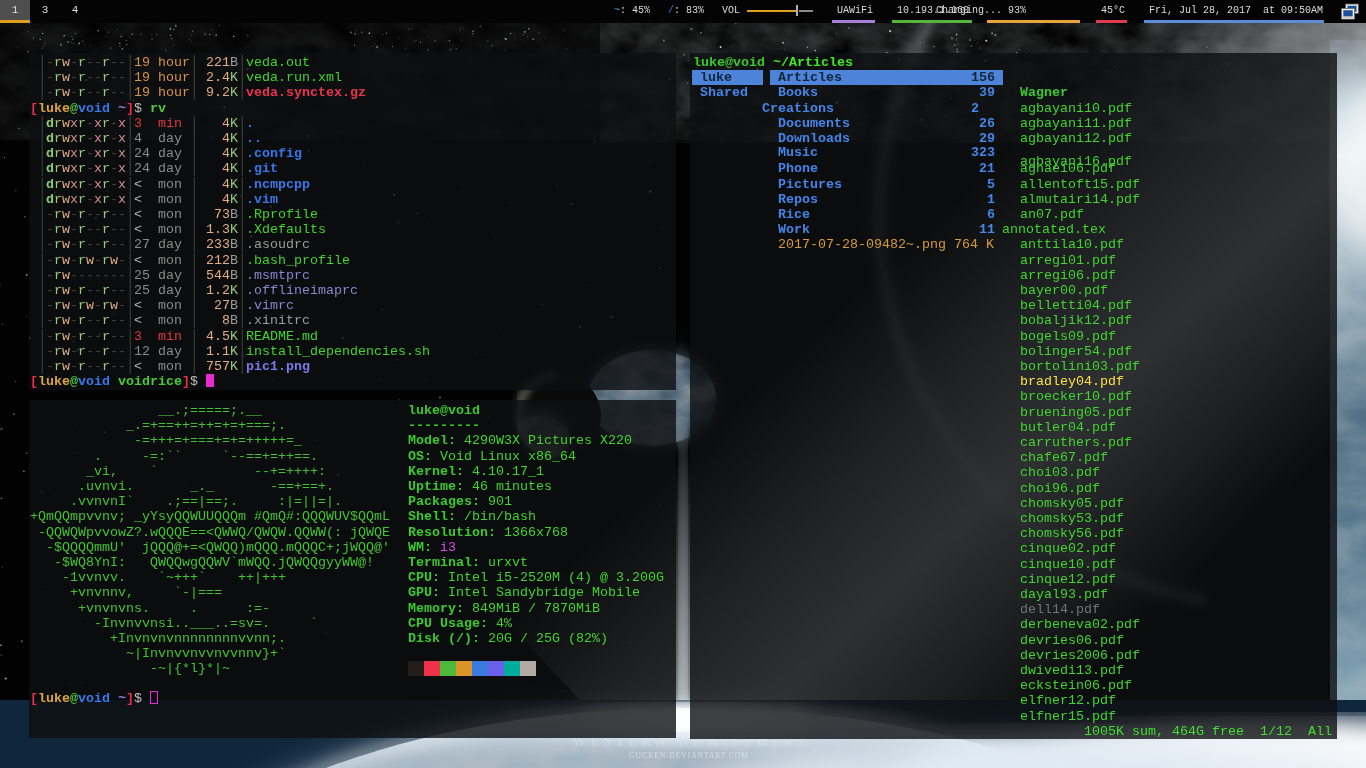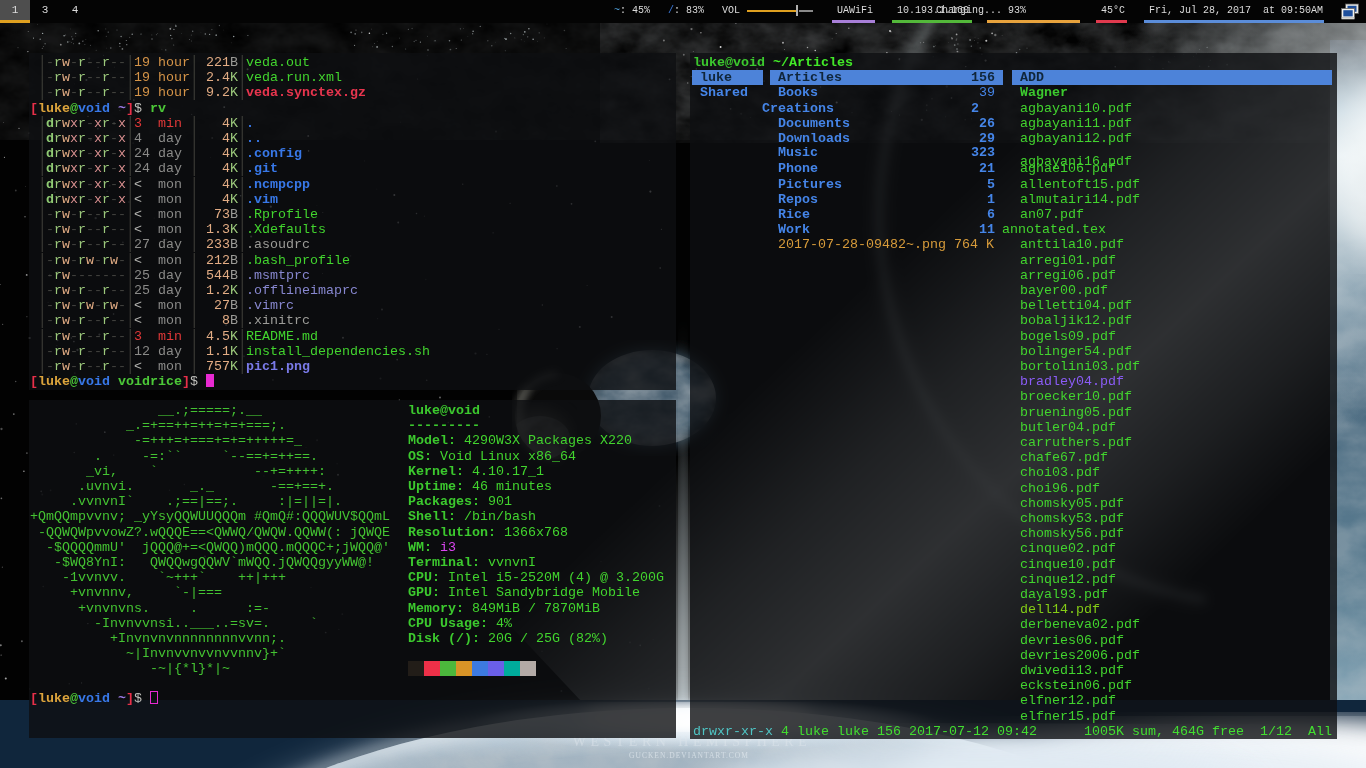--- a/index.html
+++ b/index.html
@@ -670,97 +670,96 @@
    -$WQ8YnI:   QWQQwgQQWV`mWQQ.jQWQQgyyWW@!
     -1vvnvv.    `~+++`    ++|+++
      +vnvnnv,     `-|===
       +vnvnvns.     .      :=-
         -Invnvvnsi..___..=sv=.     `
           +Invnvnvnnnnnnnnvvnn;.
             ~|Invnvvnvvnvvnnv}+`
                -~|{*l}*|~</pre>
 <pre style="left:379px;top:3px"><i style="color:#3cc92e;font-weight:bold">luke@void</i>
 <i style="color:#3cc92e;font-weight:bold">---------</i>
-<i style="color:#3cc92e;font-weight:bold">Model:</i><i style="color:#42d42e"> 4290W3X Packages X220</i>
+<i style="color:#3cc92e;font-weight:bold">Model:</i><i style="color:#42d42e"> 4290W3X Pictures X220</i>
 <i style="color:#3cc92e;font-weight:bold">OS:</i><i style="color:#42d42e"> Void Linux x86_64</i>
 <i style="color:#3cc92e;font-weight:bold">Kernel:</i><i style="color:#42d42e"> 4.10.17_1</i>
 <i style="color:#3cc92e;font-weight:bold">Uptime:</i><i style="color:#42d42e"> 46 minutes</i>
 <i style="color:#3cc92e;font-weight:bold">Packages:</i><i style="color:#42d42e"> 901</i>
 <i style="color:#3cc92e;font-weight:bold">Shell:</i><i style="color:#42d42e"> /bin/bash</i>
 <i style="color:#3cc92e;font-weight:bold">Resolution:</i><i style="color:#42d42e"> 1366x768</i>
 <i style="color:#3cc92e;font-weight:bold">WM:</i><i style="color:#d946ef"> i3</i>
-<i style="color:#3cc92e;font-weight:bold">Terminal:</i><i style="color:#42d42e"> vvnvnI</i>
+<i style="color:#3cc92e;font-weight:bold">Terminal:</i><i style="color:#42d42e"> urxvt</i>
 <i style="color:#3cc92e;font-weight:bold">CPU:</i><i style="color:#42d42e"> Intel i5-2520M (4) @ 3.200G</i>
 <i style="color:#3cc92e;font-weight:bold">GPU:</i><i style="color:#42d42e"> Intel Sandybridge Mobile</i>
 <i style="color:#3cc92e;font-weight:bold">Memory:</i><i style="color:#42d42e"> 849MiB / 7870MiB</i>
 <i style="color:#3cc92e;font-weight:bold">CPU Usage:</i><i style="color:#42d42e"> 4%</i>
 <i style="color:#3cc92e;font-weight:bold">Disk (/):</i><i style="color:#42d42e"> 20G / 25G (82%)</i></pre>
 <div style="position:absolute;left:379px;top:261.4px;font-size:0"><b style="display:inline-block;width:16px;height:15px;background:#221d18"></b><b style="display:inline-block;width:16px;height:15px;background:#ee3048"></b><b style="display:inline-block;width:16px;height:15px;background:#4cb83c"></b><b style="display:inline-block;width:16px;height:15px;background:#d89427"></b><b style="display:inline-block;width:16px;height:15px;background:#3d7ae0"></b><b style="display:inline-block;width:16px;height:15px;background:#6a5fe8"></b><b style="display:inline-block;width:16px;height:15px;background:#00ac9c"></b><b style="display:inline-block;width:16px;height:15px;background:#b3aaa6"></b></div>
 <pre style="left:1px;top:290.8px"><i style="color:#e8304a;font-weight:bold">[</i><i style="color:#dca43c;font-weight:bold">luke</i><i style="color:#4cc838;font-weight:bold">@</i><i style="color:#3878e8;font-weight:bold">void</i><i style="color:#9a7ae0;font-weight:bold"> ~</i><i style="color:#e8304a;font-weight:bold">]</i><i style="color:#c0c0bc">$</i> <b style="display:inline-block;width:8px;height:13px;border:1.5px solid #e82ad2;box-sizing:border-box;vertical-align:-2px"></b></pre>
 </div>
 <div id="t3" class="term">
     <div class="rl" style="top:2.0px;left:3px"><i style="color:#3cc92e;font-weight:bold">luke@void </i><i style="color:#42e828;font-weight:bold">~/Articles</i></div>
 <div class="rsel" style="top:17.2px;left:2px;width:71px"><i style="color:#10263a;font-weight:bold"> luke</i></div>
 <div class="rl" style="top:32.4px;left:2px"><i style="color:#4585e8;font-weight:bold"> Shared</i></div>
 <div class="rsel" style="top:17.2px;left:80px;width:233px"><span style="float:left"><i style="color:#10263a;font-weight:bold"> Articles</i></span><span style="float:right"><i style="color:#10263a;font-weight:bold">156 </i></span></div>
-<div class="rl" style="top:32.4px;left:80px;width:233px"><span style="float:left"><i style="color:#4585e8;font-weight:bold"> Books</i></span><span style="float:right"><i style="color:#4585e8;font-weight:normal">39 </i></span></div>
+<div class="rl" style="top:32.4px;left:80px;width:233px"><span style="float:left"><i style="color:#4585e8;font-weight:bold"> Books</i></span><span style="float:right"><i style="color:#4585e8;font-weight:bold">39 </i></span></div>
 <div class="rl" style="top:47.6px;left:64px;width:233px"><span style="float:left"><i style="color:#4585e8;font-weight:bold"> Creations</i></span><span style="float:right"><i style="color:#4585e8;font-weight:bold">2 </i></span></div>
 <div class="rl" style="top:62.8px;left:80px;width:233px"><span style="float:left"><i style="color:#4585e8;font-weight:bold"> Documents</i></span><span style="float:right"><i style="color:#4585e8;font-weight:bold">26 </i></span></div>
 <div class="rl" style="top:78.0px;left:80px;width:233px"><span style="float:left"><i style="color:#4585e8;font-weight:bold"> Downloads</i></span><span style="float:right"><i style="color:#4585e8;font-weight:bold">29 </i></span></div>
 <div class="rl" style="top:92px;left:80px;width:233px"><span style="float:left"><i style="color:#4585e8;font-weight:bold"> Music</i></span><span style="float:right"><i style="color:#4585e8;font-weight:bold">323 </i></span></div>
 <div class="rl" style="top:108.4px;left:80px;width:233px"><span style="float:left"><i style="color:#4585e8;font-weight:bold"> Phone</i></span><span style="float:right"><i style="color:#4585e8;font-weight:bold">21 </i></span></div>
 <div class="rl" style="top:123.6px;left:80px;width:233px"><span style="float:left"><i style="color:#4585e8;font-weight:bold"> Pictures</i></span><span style="float:right"><i style="color:#4585e8;font-weight:bold">5 </i></span></div>
 <div class="rl" style="top:138.8px;left:80px;width:233px"><span style="float:left"><i style="color:#4585e8;font-weight:bold"> Repos</i></span><span style="float:right"><i style="color:#4585e8;font-weight:bold">1 </i></span></div>
 <div class="rl" style="top:154.0px;left:80px;width:233px"><span style="float:left"><i style="color:#4585e8;font-weight:bold"> Rice</i></span><span style="float:right"><i style="color:#4585e8;font-weight:bold">6 </i></span></div>
 <div class="rl" style="top:169.2px;left:80px;width:233px"><span style="float:left"><i style="color:#4585e8;font-weight:bold"> Work</i></span><span style="float:right"><i style="color:#4585e8;font-weight:bold">11 </i></span></div>
 <div class="rl" style="top:184.4px;left:80px;width:233px"><i style="color:#d79b3a"> 2017-07-28-09482~.png 764 K</i></div>
-<div class="rsel" style="top:17.2px;left:322px;width:320px"><i style="color:#10263a;font-weight:bold"> ADD</i></div>
 <div class="rl" style="top:32.4px;left:322px"><i style="color:#3cc92e;font-weight:bold"> Wagner</i></div>
 <div class="rl" style="top:47.6px;left:322px"><i style="color:#42d42e"> agbayani10.pdf</i></div>
 <div class="rl" style="top:62.8px;left:322px"><i style="color:#42d42e"> agbayani11.pdf</i></div>
 <div class="rl" style="top:78.0px;left:322px"><i style="color:#42d42e"> agbayani12.pdf</i></div>
 <div class="rl" style="top:101px;left:322px"><i style="color:#42d42e"> agbayani16.pdf</i></div>
 <div class="rl" style="top:108.4px;left:322px"><i style="color:#42d42e"> aghaei06.pdf</i></div>
 <div class="rl" style="top:123.6px;left:322px"><i style="color:#42d42e"> allentoft15.pdf</i></div>
 <div class="rl" style="top:138.8px;left:322px"><i style="color:#42d42e"> almutairi14.pdf</i></div>
 <div class="rl" style="top:154.0px;left:322px"><i style="color:#42d42e"> an07.pdf</i></div>
 <div class="rl" style="top:169.2px;left:304px"><i style="color:#42d42e"> annotated.tex</i></div>
 <div class="rl" style="top:184.4px;left:322px"><i style="color:#42d42e"> anttila10.pdf</i></div>
 <div class="rl" style="top:199.6px;left:322px"><i style="color:#42d42e"> arregi01.pdf</i></div>
 <div class="rl" style="top:214.8px;left:322px"><i style="color:#42d42e"> arregi06.pdf</i></div>
 <div class="rl" style="top:230.0px;left:322px"><i style="color:#42d42e"> bayer00.pdf</i></div>
 <div class="rl" style="top:245.2px;left:322px"><i style="color:#42d42e"> belletti04.pdf</i></div>
 <div class="rl" style="top:260.4px;left:322px"><i style="color:#42d42e"> bobaljik12.pdf</i></div>
 <div class="rl" style="top:275.6px;left:322px"><i style="color:#42d42e"> bogels09.pdf</i></div>
 <div class="rl" style="top:290.8px;left:322px"><i style="color:#42d42e"> bolinger54.pdf</i></div>
 <div class="rl" style="top:306.0px;left:322px"><i style="color:#42d42e"> bortolini03.pdf</i></div>
-<div class="rl" style="top:321.2px;left:322px"><i style="color:#8b5cf6"> bradley04.pdf</i></div>
+<div class="rl" style="top:321.2px;left:322px"><i style="color:#fde047"> bradley04.pdf</i></div>
 <div class="rl" style="top:336.4px;left:322px"><i style="color:#42d42e"> broecker10.pdf</i></div>
 <div class="rl" style="top:351.6px;left:322px"><i style="color:#42d42e"> bruening05.pdf</i></div>
 <div class="rl" style="top:366.8px;left:322px"><i style="color:#42d42e"> butler04.pdf</i></div>
 <div class="rl" style="top:382.0px;left:322px"><i style="color:#42d42e"> carruthers.pdf</i></div>
 <div class="rl" style="top:397.2px;left:322px"><i style="color:#42d42e"> chafe67.pdf</i></div>
 <div class="rl" style="top:412.4px;left:322px"><i style="color:#42d42e"> choi03.pdf</i></div>
 <div class="rl" style="top:427.6px;left:322px"><i style="color:#42d42e"> choi96.pdf</i></div>
 <div class="rl" style="top:442.8px;left:322px"><i style="color:#42d42e"> chomsky05.pdf</i></div>
 <div class="rl" style="top:458.0px;left:322px"><i style="color:#42d42e"> chomsky53.pdf</i></div>
 <div class="rl" style="top:473.2px;left:322px"><i style="color:#42d42e"> chomsky56.pdf</i></div>
 <div class="rl" style="top:488.4px;left:322px"><i style="color:#42d42e"> cinque02.pdf</i></div>
 <div class="rl" style="top:503.6px;left:322px"><i style="color:#42d42e"> cinque10.pdf</i></div>
 <div class="rl" style="top:518.8px;left:322px"><i style="color:#42d42e"> cinque12.pdf</i></div>
 <div class="rl" style="top:534.0px;left:322px"><i style="color:#42d42e"> dayal93.pdf</i></div>
-<div class="rl" style="top:549.2px;left:322px"><i style="color:#84cc16"> dell14.pdf</i></div>
+<div class="rl" style="top:549.2px;left:322px"><i style="color:#737373"> dell14.pdf</i></div>
 <div class="rl" style="top:564.4px;left:322px"><i style="color:#42d42e"> derbeneva02.pdf</i></div>
 <div class="rl" style="top:579.6px;left:322px"><i style="color:#42d42e"> devries06.pdf</i></div>
 <div class="rl" style="top:594.8px;left:322px"><i style="color:#42d42e"> devries2006.pdf</i></div>
 <div class="rl" style="top:610.0px;left:322px"><i style="color:#42d42e"> dwivedi13.pdf</i></div>
 <div class="rl" style="top:625.2px;left:322px"><i style="color:#42d42e"> eckstein06.pdf</i></div>
 <div class="rl" style="top:640.4px;left:322px"><i style="color:#42d42e"> elfner12.pdf</i></div>
 <div class="rl" style="top:655.6px;left:322px"><i style="color:#42d42e"> elfner15.pdf</i></div>
-<div class="rl" style="top:670.8px;left:3px;width:639px"><span style="float:left"><i style="color:#4fc4c4">drwxr-xr-x</i><i style="color:#42dd30"> 4 luke luke 156 2017-07-12 09:42</i></span><span style="float:right"><i style="color:#42dd30">1005K sum, 464G free  1/12  All</i></span></div>
+<div class="rl" style="top:670.8px;left:3px;width:639px"><span style="float:right"><i style="color:#42dd30">1005K sum, 464G free  1/12  All</i></span></div>
   </div>
 
 <div id="bar">
   <div class="ws" style="left:0;background:#4e4e4e">1</div>
   <div class="ws" style="left:30px">3</div>
   <div class="ws" style="left:60px">4</div>
   <div class="ul" style="left:0;width:30px;background:#dfa020"></div>
   <span class="st" style="left:614px"><i style="color:#53a6e1;font-style:normal">~</i>: 45%</span>
   <span class="st" style="left:668px"><i style="color:#3d7ce0;font-style:normal">/</i>: 83%</span>
   <span class="st" style="left:722px">VOL</span>

